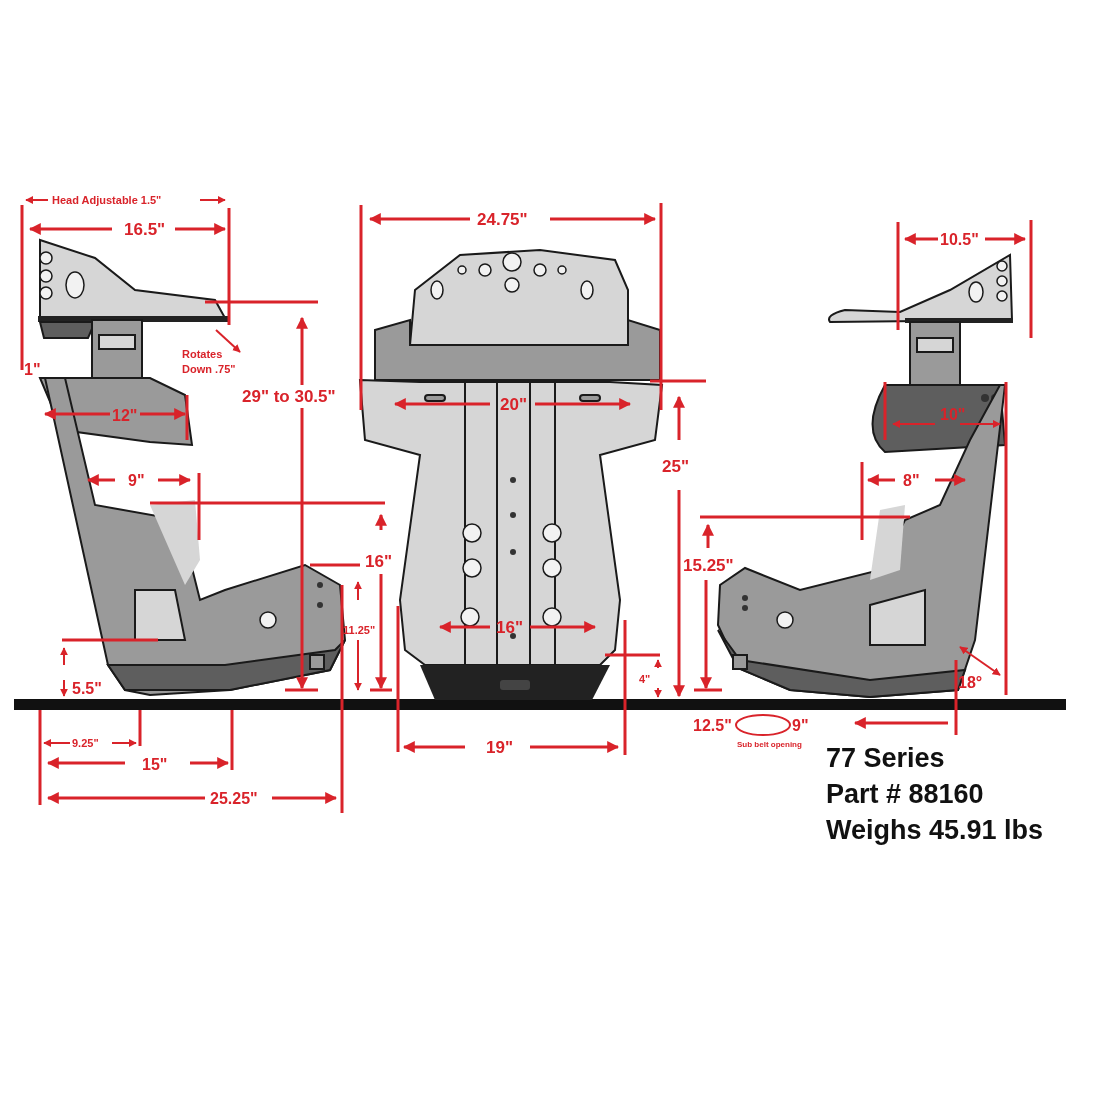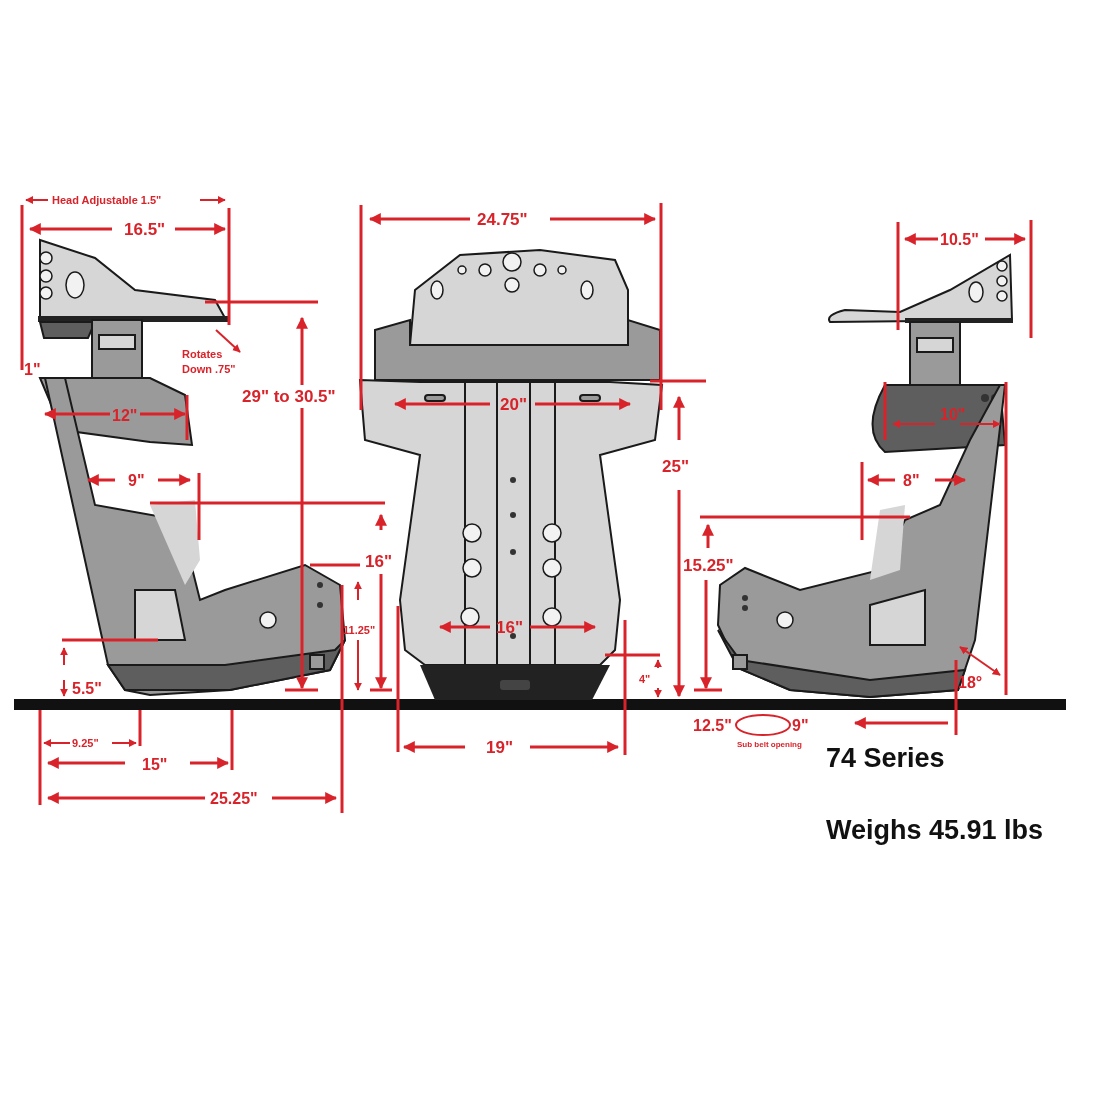--- a/index.html
+++ b/index.html
@@ -221,15 +221,16 @@
     <text class="dim-md" x="958" y="688">18°</text>
     <line class="red" x1="956" y1="660" x2="956" y2="735"></line>
     <line class="red" x1="948" y1="723" x2="855" y2="723" marker-end="url(#ah)"></line>
     <text class="dim-md" x="693" y="731">12.5"</text>
     <ellipse cx="763" cy="725" rx="27" ry="10" fill="none" stroke="#d9232a" stroke-width="2"></ellipse>
     <text class="dim-md" x="792" y="731">9"</text>
     <text class="dim" x="737" y="747" font-size="8">Sub belt opening</text>
   </g>
 </svg>
 
-<div class="spec" style="top:740px;">74 Series</div>
+<div class="spec" style="top:740px;">77 Series</div>
+<div class="spec" style="top:776px;">Part # 88160</div>
 <div class="spec" style="top:812px;">Weighs 45.91 lbs</div>
 </div>
 
 </body></html>

